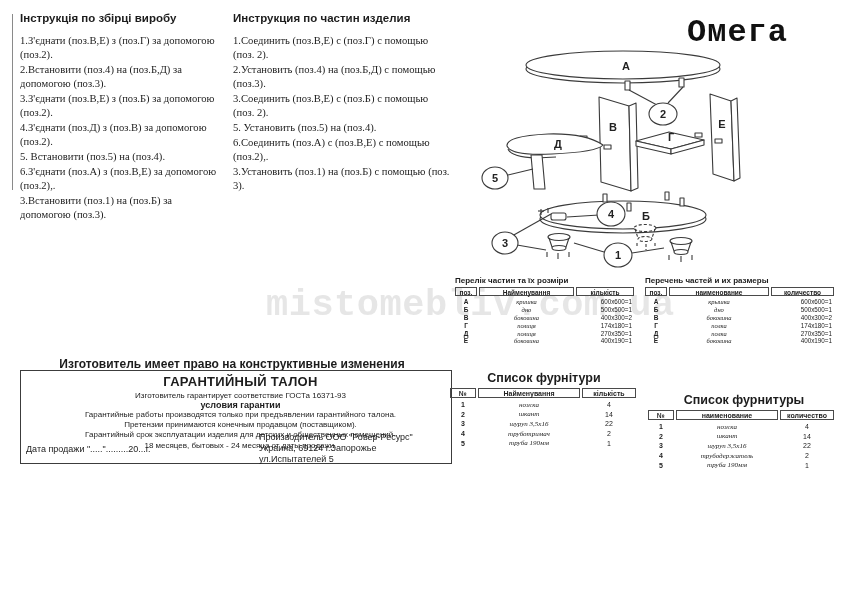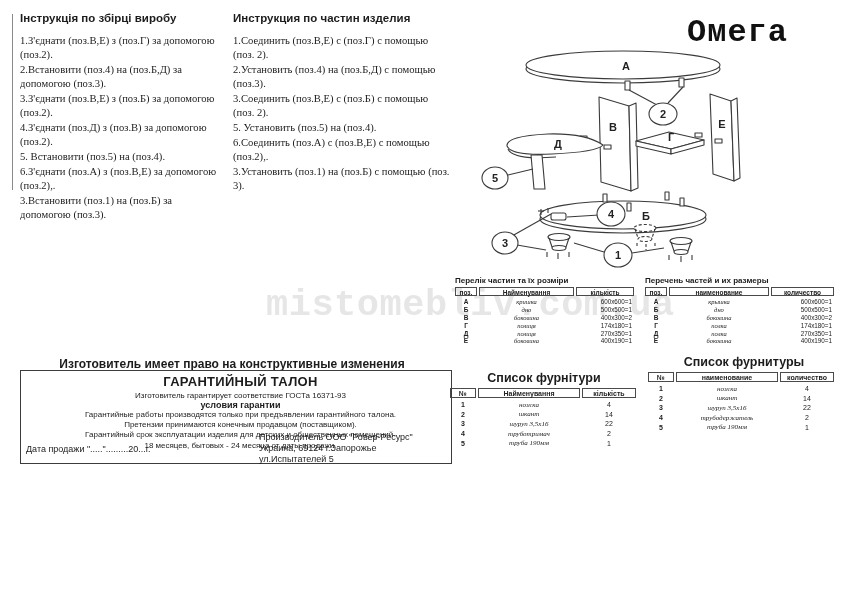--- a/index.html
+++ b/index.html
@@ -50,21 +50,21 @@
   .ptable .c-pos { width:22px; flex:none; }
   .parts-ua .c-name { width:95px; flex:none; } .parts-ua .c-qty { width:58px; flex:none; }
   .parts-ru .c-name { width:100px; flex:none; } .parts-ru .c-qty { width:63px; flex:none; }
   .pt-row .pos { font-size:6.5px; font-weight:700; text-align:center; }
   .pt-row .nm  { font-family:"Liberation Serif", serif; font-style:italic; font-size:6.5px; text-align:center; }
   .pt-row .qt  { font-size:6.3px; text-align:right; padding-right:2px; box-sizing:border-box; }
 
   
   .htable { position:absolute; z-index:1; font-family:"Liberation Sans", sans-serif; }
   .hw-ua { left:450px; top:371px; width:188px; }
-  .hw-ru { left:648px; top:355px; width:192px; }
+  .hw-ru { left:648px; top:393px; width:192px; }
   .h-title { font-size:12.5px; font-weight:700; text-align:center; margin-bottom:3px; color:#1c1c1c; }
   .hw-hdr { display:flex; gap:2px; margin-bottom:2px; }
   .hw-hdr .cell {
     border:1px solid #4a4a4a; font-size:7px; font-weight:700;
     text-align:center; height:10px; line-height:10px; box-sizing:border-box;
   }
   .hw-row { display:flex; gap:2px; height:9.6px; align-items:center; }
   .htable .c-num { width:26px; flex:none; }
   .htable .c-name { width:102px; flex:none; }
   .htable .c-qty { width:54px; flex:none; }

